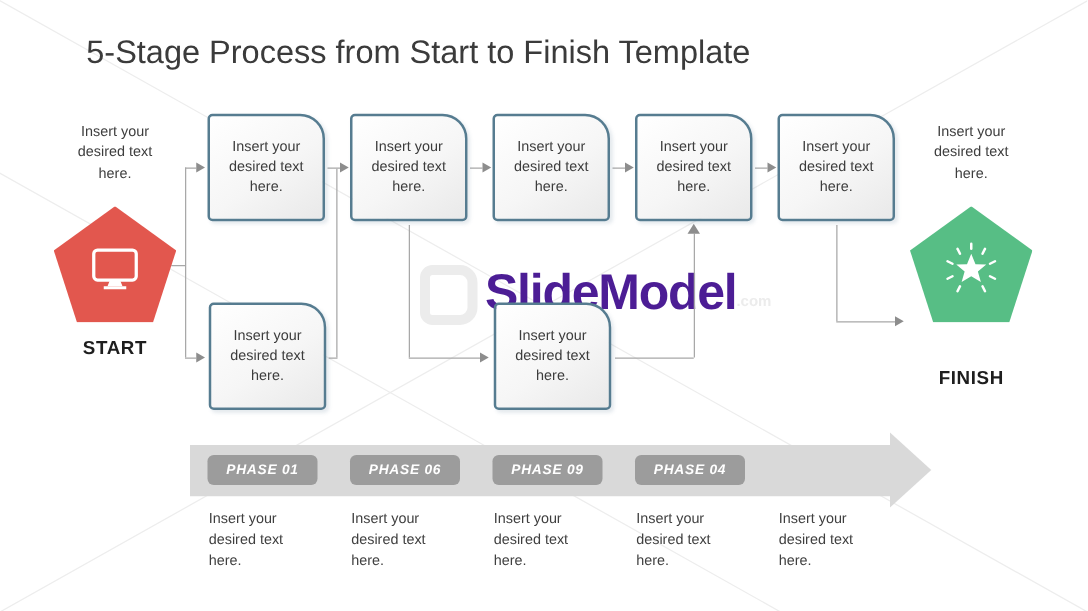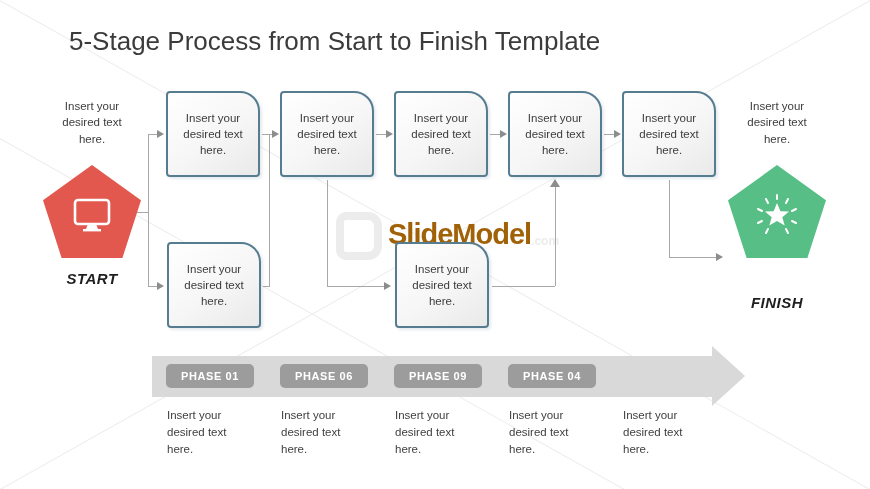--- a/index.html
+++ b/index.html
@@ -5,31 +5,31 @@
   html,body{margin:0;padding:0;background:#fff;}
   #slide{
     position:relative; width:870px; height:489px; background:#ffffff;
     font-family:"Liberation Sans", sans-serif; overflow:hidden;
   }
   
   .diag{position:absolute;height:1px;width:1050px;background:#ededed;transform-origin:0 0;z-index:1;}
   
   .wm{position:absolute;z-index:1;display:flex;align-items:flex-start;left:336px;top:212px;}
   .wm-ring{width:30px;height:32px;border:8px solid #ececec;border-radius:10px 14px 14px 10px;margin-right:6px;}
-  .wm-text{font-size:29px;font-weight:bold;color:#a16207;letter-spacing:-1px;line-height:44px;}
+  .wm-text{font-size:40px;font-weight:bold;color:#4c1d95;letter-spacing:-1px;line-height:44px;}
   .wm-tld{font-size:12px;color:#ececec;font-weight:bold;line-height:58px;}
   
   .title{position:absolute;left:42px;top:26px;font-size:26px;color:#3b3b3b;z-index:3;margin-left:27px;}
   
   .pent{position:absolute;width:98px;height:93px;z-index:3;
     clip-path:polygon(50% 0%,100% 38%,81% 100%,19% 100%,0% 38%);
     display:flex;align-items:center;justify-content:center;}
   .pent svg{margin-top:8px;}
   .terminal-label{position:absolute;z-index:3;width:100px;text-align:center;
-    font-size:15px;font-weight:bold;color:#1e1e1e;letter-spacing:.5px;font-style:italic;}
+    font-size:15px;font-weight:bold;color:#1e1e1e;letter-spacing:.5px;}
   .caption{position:absolute;z-index:3;width:88px;text-align:center;
     font-size:11.5px;line-height:1.42;color:#3d3d3d;}
   
   .flowbox{position:absolute;width:94px;height:86px;z-index:3;box-sizing:border-box;
     border:2.5px solid #567c90;border-radius:4px 20px 4px 4px;
     background:linear-gradient(145deg,#ffffff 0%,#f6f6f6 55%,#e9e9e9 100%);
     box-shadow:2px 2px 3px rgba(110,140,160,.18);
     display:flex;align-items:center;justify-content:center;}
   .flowbox .bt{width:78px;text-align:center;font-size:11.5px;line-height:1.4;color:#3c3c3c;}
   
@@ -38,21 +38,21 @@
   .v-line{width:1px;}
   .arrow-r{position:absolute;width:0;height:0;z-index:2;
     border-top:4px solid transparent;border-bottom:4px solid transparent;border-left:7px solid #8d8d8d;}
   .arrow-u{position:absolute;width:0;height:0;z-index:2;
     border-left:5px solid transparent;border-right:5px solid transparent;border-bottom:8px solid #8d8d8d;}
   
   .band{position:absolute;left:152px;top:356px;width:560px;height:41px;background:#d9d9d9;z-index:2;}
   .band-head{position:absolute;left:712px;top:346px;width:0;height:0;z-index:2;
     border-top:30px solid transparent;border-bottom:30px solid transparent;border-left:33px solid #d9d9d9;}
   .chip{position:absolute;top:364px;width:88px;height:24px;background:#9c9c9c;border-radius:5px;z-index:3;
-    color:#ffffff;font-size:11px;font-weight:bold;letter-spacing:.6px;text-align:center;line-height:24px;}
+    color:#ffffff;font-size:11px;font-weight:bold;letter-spacing:.6px;text-align:center;line-height:24px;font-style:italic;}
   .phase-desc{position:absolute;top:407px;width:80px;z-index:3;
     font-size:11.5px;line-height:1.48;color:#3f3f3f;text-align:left;}
 </style>
 </head>
 <body>
 
 <div id="slide">
 
   <div class="diag" style="left:0;top:0;transform:rotate(29.34deg);"></div>
   <div class="diag" style="left:0;top:138px;transform:rotate(29.34deg);"></div>

